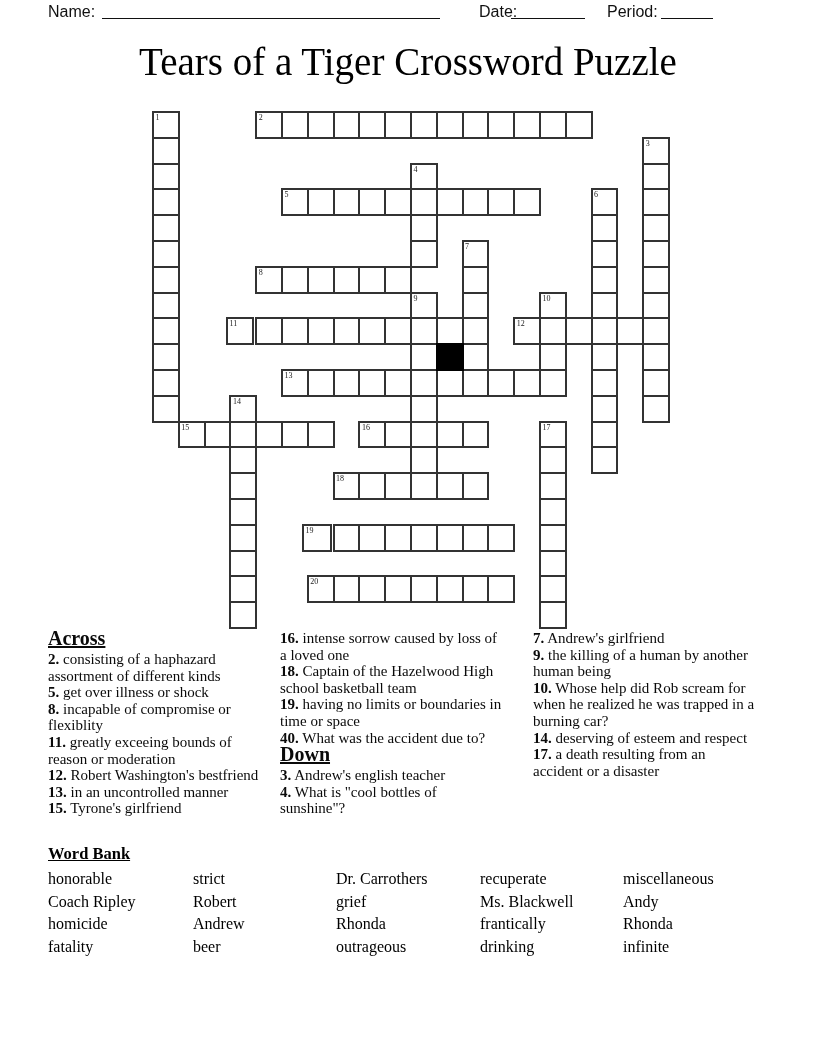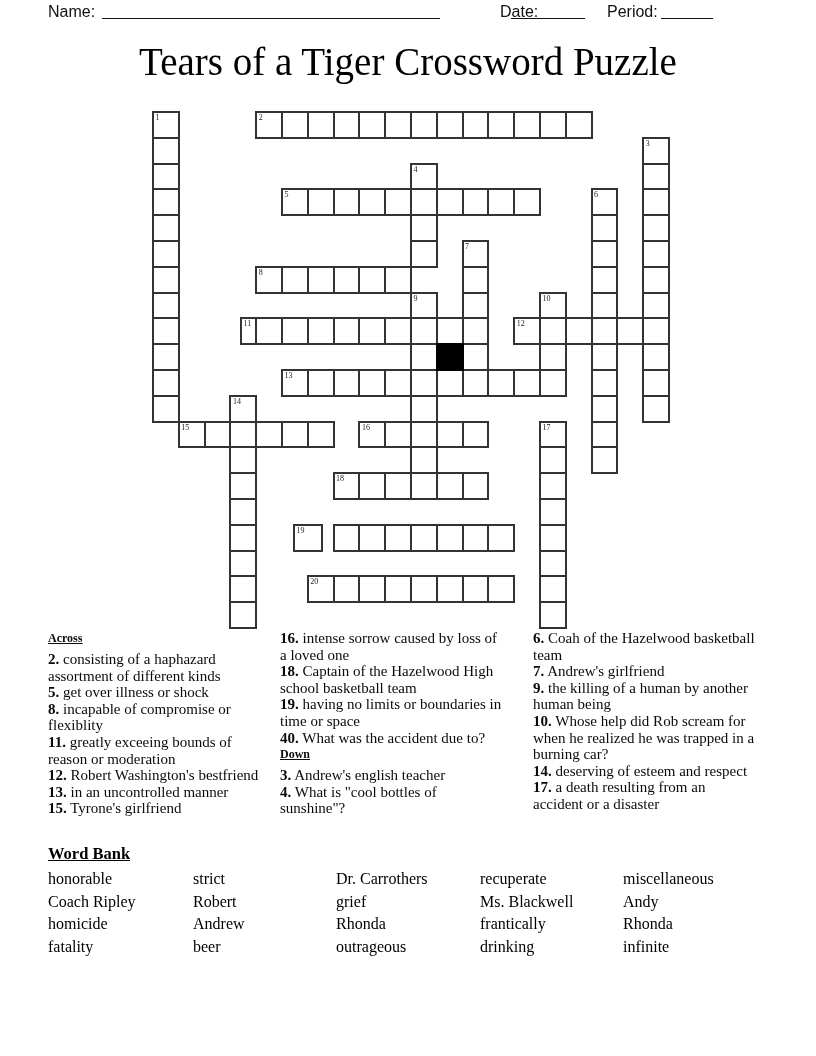--- a/index.html
+++ b/index.html
@@ -14,37 +14,37 @@
          font-size:39px;line-height:42px;font-weight:normal;}
   
   #grid{position:absolute;left:152px;top:111px;width:518px;height:518px;}
   .cell{position:absolute;width:27.8px;height:27.8px;box-sizing:border-box;
         border:2px solid #333;background:#fff;}
   .cell.black{background:#000;border-color:#000;}
   .cnum{position:absolute;top:0px;left:1.5px;font-size:8px;line-height:9px;
         font-family:"Liberation Serif",serif;color:#222;}
   
   .clue-col{position:absolute;top:630px;font-size:15px;line-height:16.6px;color:#0a0a0a;}
-  .clue-head{font-size:12px;font-weight:bold;text-decoration:underline;
+  .clue-head{font-size:20px;font-weight:bold;text-decoration:underline;
              margin-bottom:4px;line-height:17px;}
   .clue .cn{font-weight:bold;}
   
   .wb-head{position:absolute;left:48px;top:845px;font-size:16.5px;font-weight:bold;
            text-decoration:underline;line-height:18px;}
   .wb-col{position:absolute;top:868px;font-size:16px;line-height:22.6px;white-space:nowrap;}
 </style>
 </head>
 <body>
 
 <div class="page">
 
   <div>
     <span class="hdr-label" style="left:48px">Name:</span>
     <span class="blank" style="left:102px;width:338px"></span>
-    <span class="hdr-label" style="left:500px">Date:</span>
+    <span class="hdr-label" style="left:479px">Date:</span>
     <span class="blank" style="left:511px;width:74px"></span>
     <span class="hdr-label" style="left:607px">Period:</span>
     <span class="blank" style="left:661px;width:52px"></span>
   </div>
 
   <div class="title">Tears of a Tiger Crossword Puzzle</div>
 
   <div id="grid">
       <div class="cell" style="left: 103.2px; top: 0px;">
         <span class="cnum">2</span>
@@ -74,21 +74,21 @@
       <div class="cell" style="left: 335.4px; top: 77.4px;"></div>
       <div class="cell" style="left: 361.2px; top: 77.4px;"></div>
       <div class="cell" style="left: 103.2px; top: 154.8px;">
         <span class="cnum">8</span>
       </div>
       <div class="cell" style="left: 129px; top: 154.8px;"></div>
       <div class="cell" style="left: 154.8px; top: 154.8px;"></div>
       <div class="cell" style="left: 180.6px; top: 154.8px;"></div>
       <div class="cell" style="left: 206.4px; top: 154.8px;"></div>
       <div class="cell" style="left: 232.2px; top: 154.8px;"></div>
-      <div class="cell" style="left: 88px; top: 206.4px;">
+      <div class="cell" style="left: 74px; top: 206.4px;">
         <span class="cnum">11</span>
       </div>
       <div class="cell" style="left: 103.2px; top: 206.4px;"></div>
       <div class="cell" style="left: 129px; top: 206.4px;"></div>
       <div class="cell" style="left: 154.8px; top: 206.4px;"></div>
       <div class="cell" style="left: 180.6px; top: 206.4px;"></div>
       <div class="cell" style="left: 206.4px; top: 206.4px;"></div>
       <div class="cell" style="left: 232.2px; top: 206.4px;"></div>
       <div class="cell" style="left: 258px; top: 206.4px;"></div>
       <div class="cell" style="left: 283.8px; top: 206.4px;"></div>
@@ -130,21 +130,21 @@
       <div class="cell" style="left: 283.8px; top: 309.6px;"></div>
       <div class="cell" style="left: 309.6px; top: 309.6px;"></div>
       <div class="cell" style="left: 180.6px; top: 361.2px;">
         <span class="cnum">18</span>
       </div>
       <div class="cell" style="left: 206.4px; top: 361.2px;"></div>
       <div class="cell" style="left: 232.2px; top: 361.2px;"></div>
       <div class="cell" style="left: 258px; top: 361.2px;"></div>
       <div class="cell" style="left: 283.8px; top: 361.2px;"></div>
       <div class="cell" style="left: 309.6px; top: 361.2px;"></div>
-      <div class="cell" style="left: 141px; top: 412.8px; padding-left: 26px;">
+      <div class="cell" style="left: 150px; top: 412.8px; padding-left: 26px;">
         <span class="cnum">19</span>
       </div>
       <div class="cell" style="left: 180.6px; top: 412.8px;"></div>
       <div class="cell" style="left: 206.4px; top: 412.8px;"></div>
       <div class="cell" style="left: 232.2px; top: 412.8px;"></div>
       <div class="cell" style="left: 258px; top: 412.8px;"></div>
       <div class="cell" style="left: 283.8px; top: 412.8px;"></div>
       <div class="cell" style="left: 309.6px; top: 412.8px;"></div>
       <div class="cell" style="left: 335.4px; top: 412.8px;"></div>
       <div class="cell" style="left: 154.8px; top: 464.4px;">
@@ -253,21 +253,20 @@
       <div class="clue-col" style="left: 280px; width: 224px;">
         <div class="clue"><span class="cn">16.</span> intense sorrow caused by loss of a loved one</div>
         <div class="clue"><span class="cn">18.</span> Captain of the Hazelwood High school basketball team</div>
         <div class="clue"><span class="cn">19.</span> having no limits or boundaries in time or space</div>
         <div class="clue"><span class="cn">40.</span> What was the accident due to?</div>
         <div class="clue-head">Down</div>
         <div class="clue"><span class="cn">3.</span> Andrew's english teacher</div>
         <div class="clue"><span class="cn">4.</span> What is "cool bottles of sunshine"?</div>
       </div>
       <div class="clue-col" style="left: 533px; width: 222px;">
-        <div class="clue"><span class="cn">6.</span> Coah of the Hazelwood basketball team</div>
         <div class="clue"><span class="cn">7.</span> Andrew's girlfriend</div>
         <div class="clue"><span class="cn">9.</span> the killing of a human by another human being</div>
         <div class="clue"><span class="cn">10.</span> Whose help did Rob scream for when he realized he was trapped in a burning car?</div>
         <div class="clue"><span class="cn">14.</span> deserving of esteem and respect</div>
         <div class="clue"><span class="cn">17.</span> a death resulting from an accident or a disaster</div>
       </div>
     </div>
 
   <div class="wb-head">Word Bank</div>
   <div>

